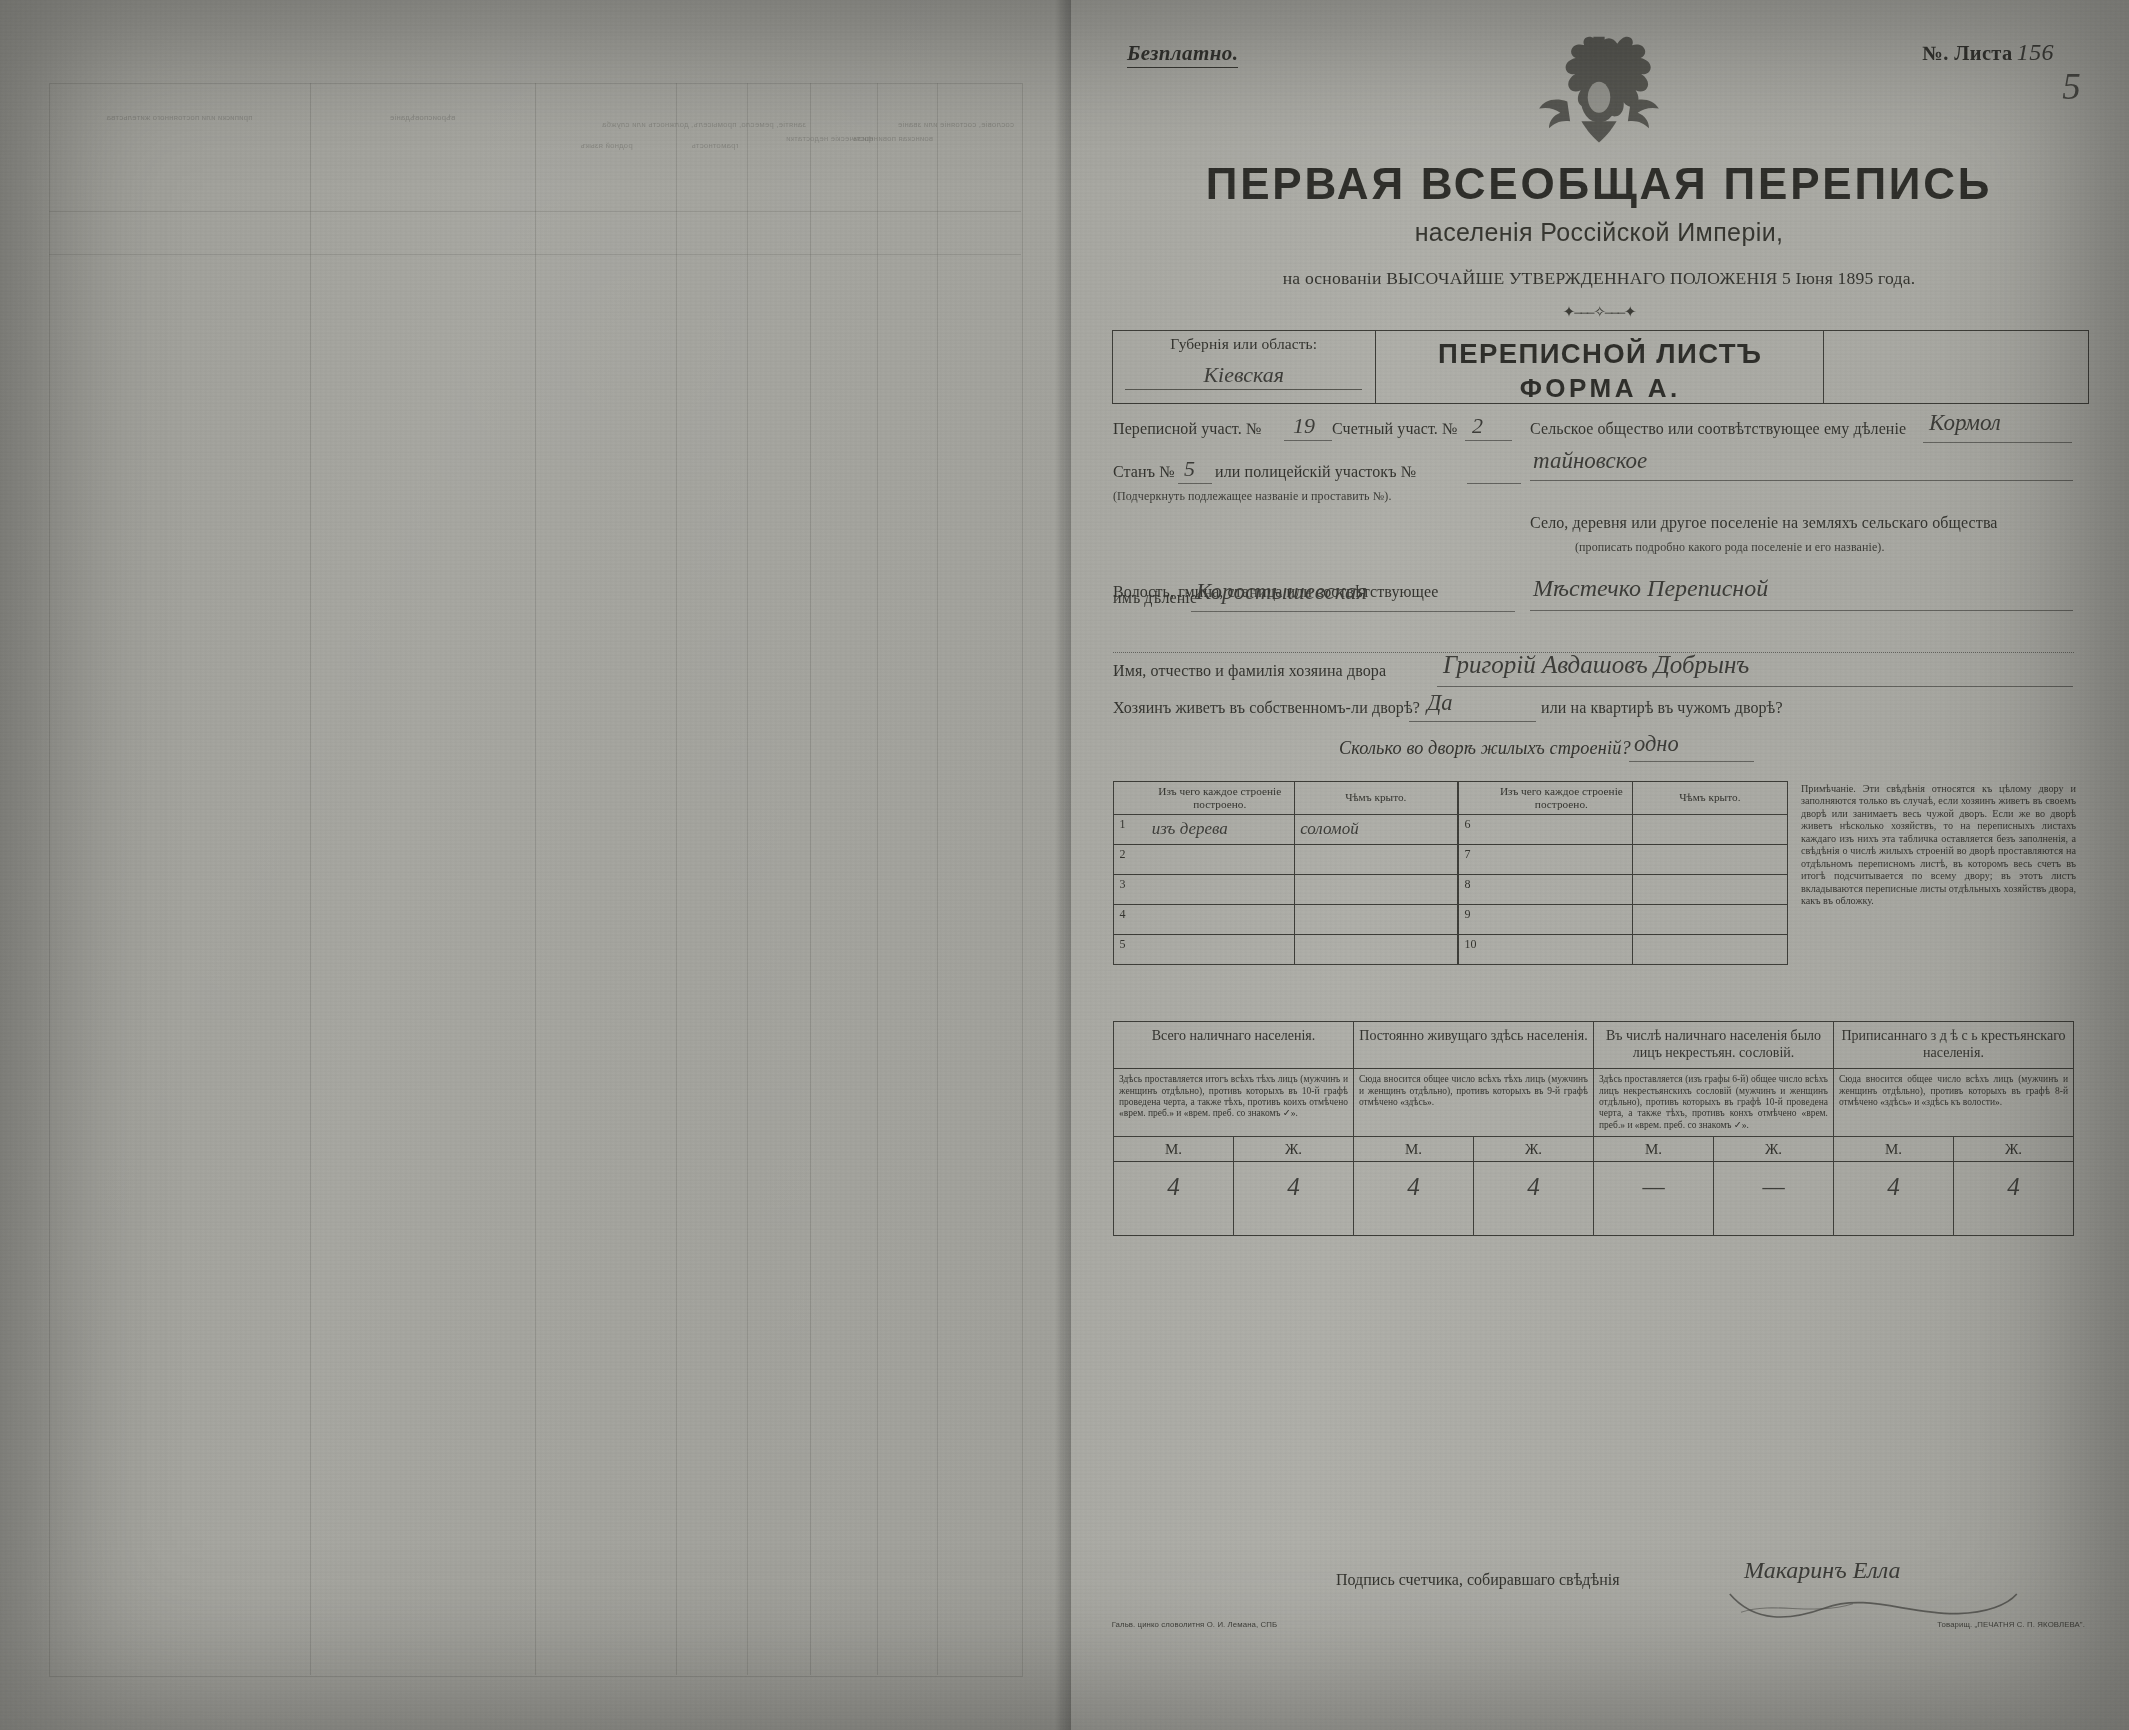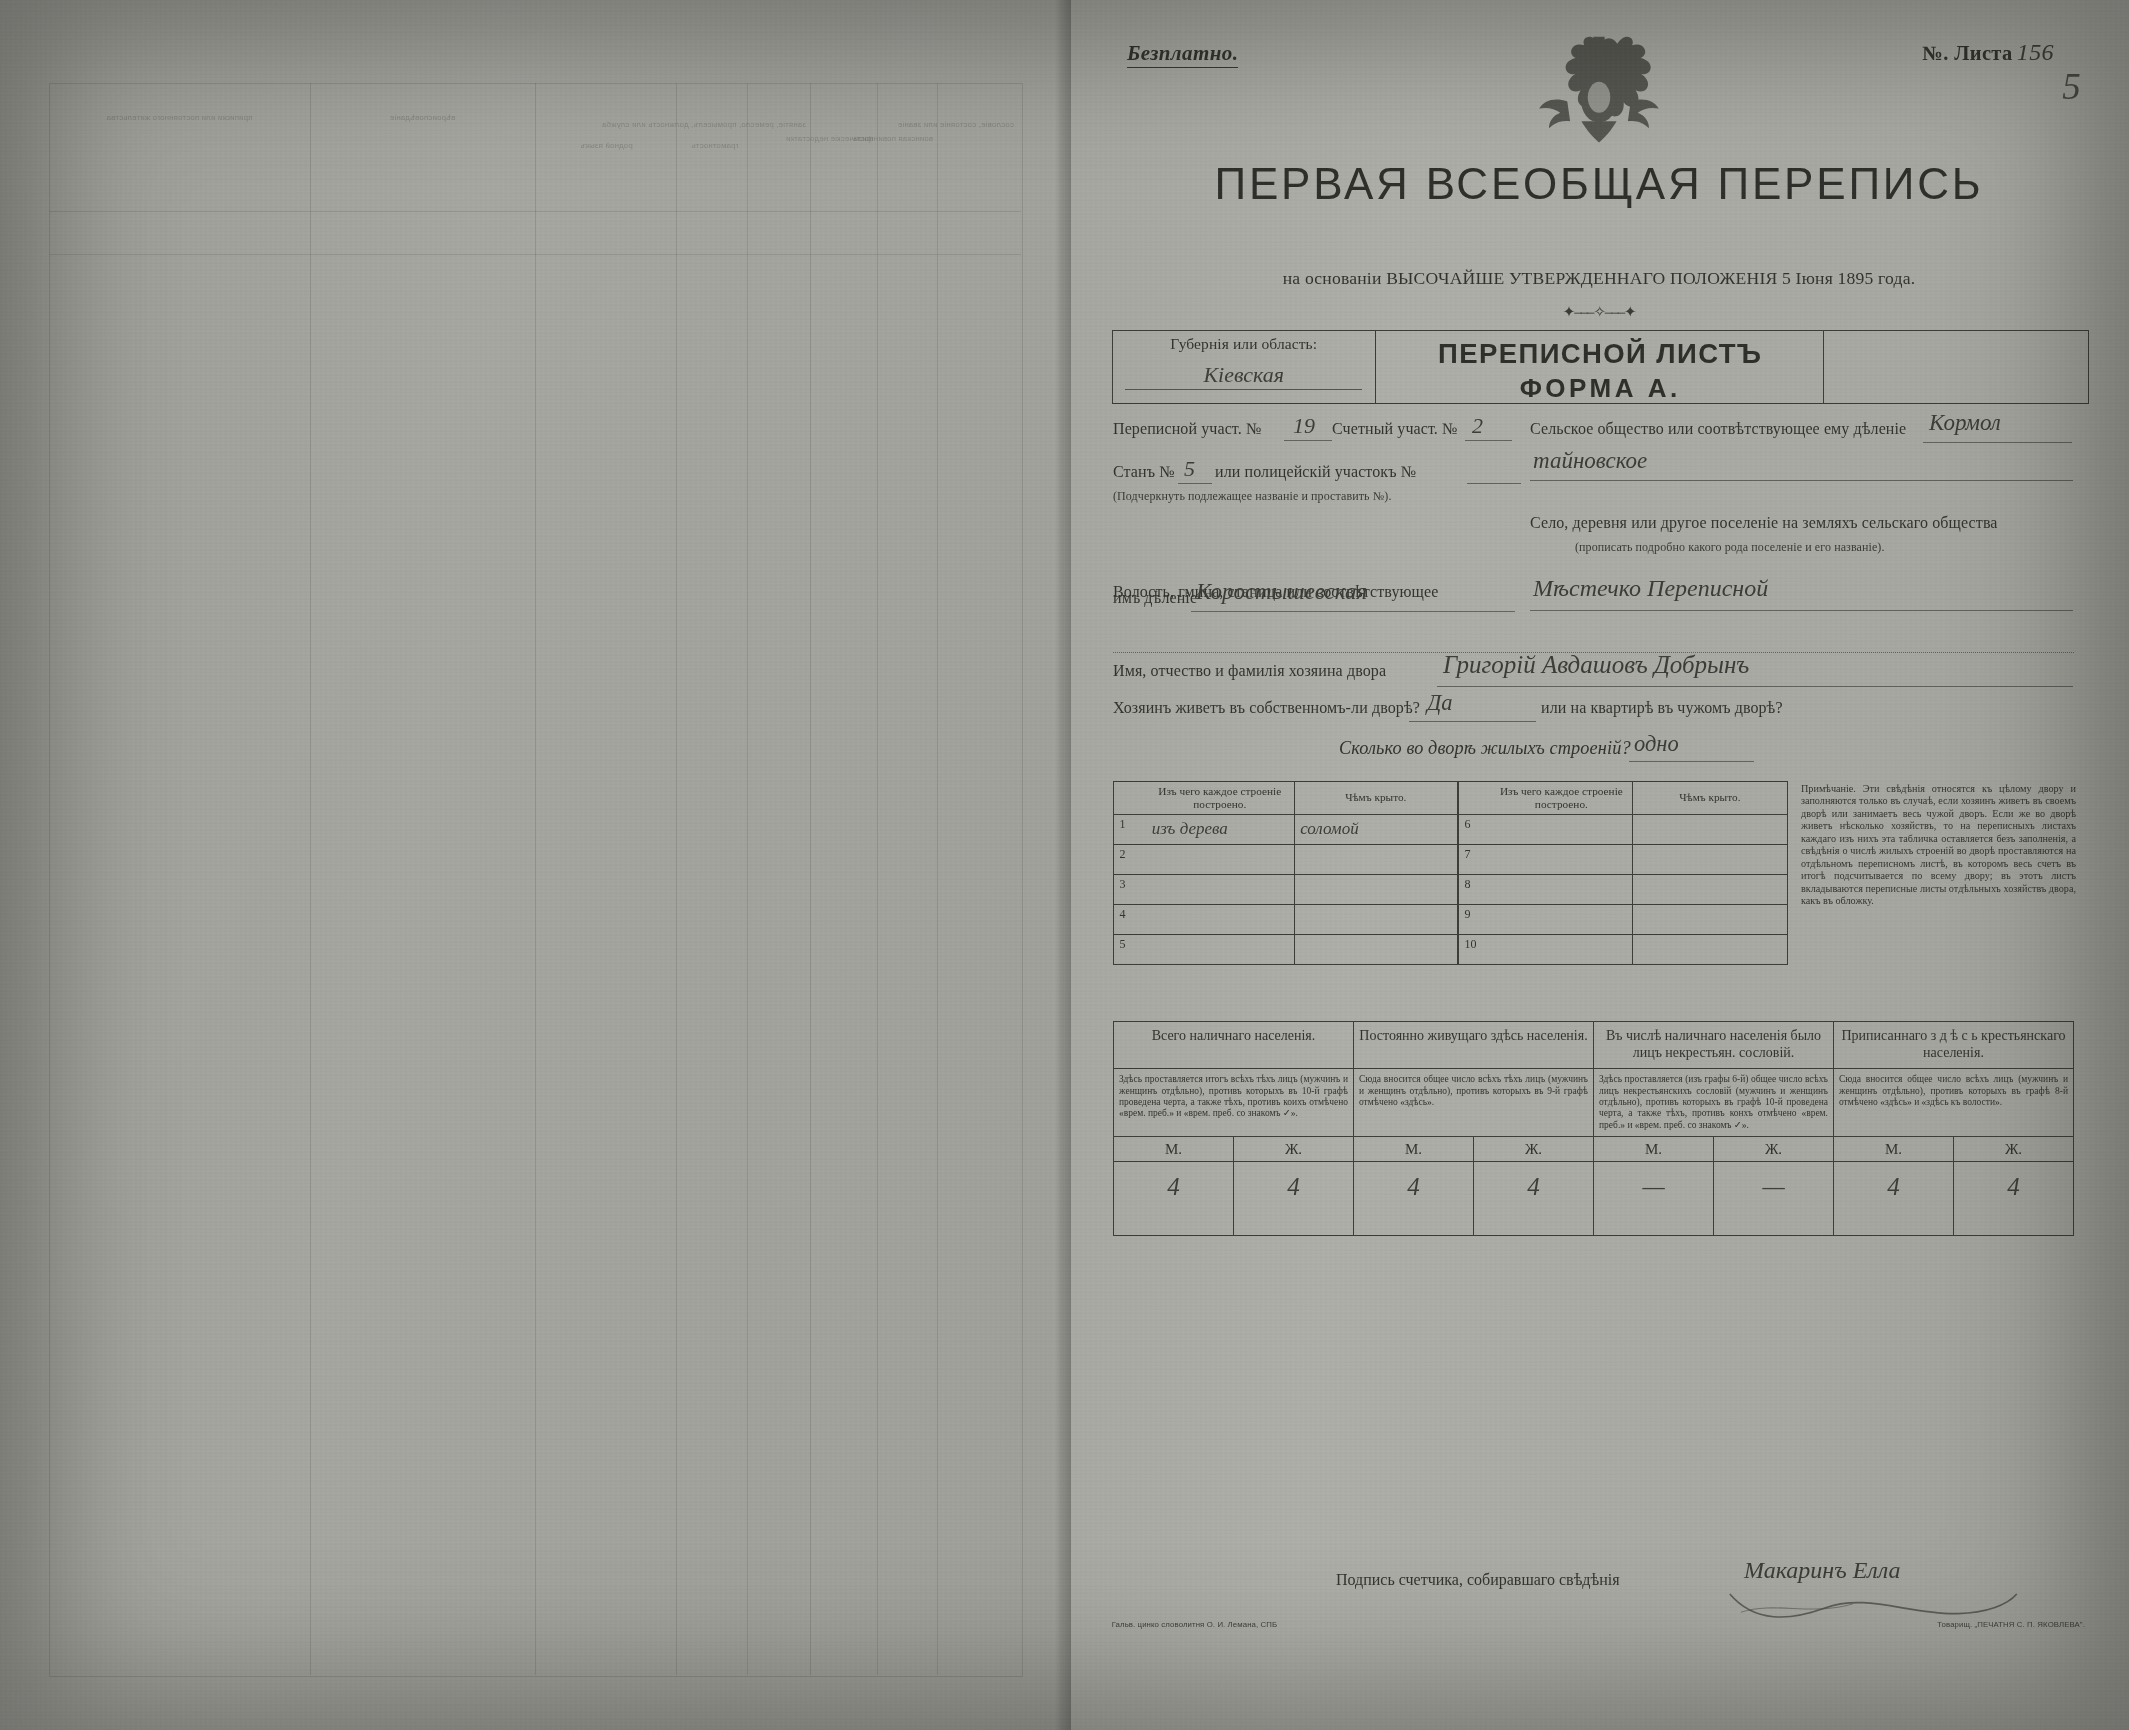--- a/index.html
+++ b/index.html
@@ -143,21 +143,21 @@
     height: 120px;
     opacity: .82;
   }
 
   .title-main {
     position: absolute;
     left: 0; right: 0;
     top: 138px;
     text-align: center;
     font-family: "Liberation Sans", sans-serif;
-    font-weight: normal;
+    font-weight: bold;
     font-size: 44px;
     letter-spacing: 2.8px;
     color: #2e2e2a;
   }
   .title-sub {
     position: absolute;
     left: 0; right: 0;
     top: 197px;
     text-align: center;
     font-family: "Liberation Sans", sans-serif;
@@ -444,20 +444,21 @@
         <path d="M107 8 h16 v5 h6 v10 h-28 v-10 h6 z"></path>
         <path d="M70 100 c-18 -6 -32 -2 -40 10 c12 -2 22 0 30 6 c-10 4 -16 12 -16 22 c8 -8 18 -12 30 -10 z"></path>
         <path d="M160 100 c18 -6 32 -2 40 10 c-12 -2 -22 0 -30 6 c10 4 16 12 16 22 c-8 -8 -18 -12 -30 -10 z"></path>
       </g>
       <g fill="#b8b8b2" opacity="0.65">
         <ellipse cx="115" cy="94" rx="16" ry="22"></ellipse>
       </g>
     </svg>
 
     <div class="title-main">ПЕРВАЯ ВСЕОБЩАЯ ПЕРЕПИСЬ</div>
+    <div class="title-sub">населенія Россійской Имперіи,</div>
     <div class="title-basis">на основаніи ВЫСОЧАЙШЕ УТВЕРЖДЕННАГО ПОЛОЖЕНІЯ 5 Іюня 1895 года.</div>
     <div class="ornament">✦⎯⎯⎯✧⎯⎯⎯✦</div>
 
     <div class="band">
       <div class="divider" style="left:262px;"></div>
       <div class="divider" style="left:710px;"></div>
 
       <div class="cell" style="left:264px; width:447px;">
         <div class="band-center-1">ПЕРЕПИСНОЙ ЛИСТЪ</div>
         <div class="band-center-2">ФОРМА А.</div>

